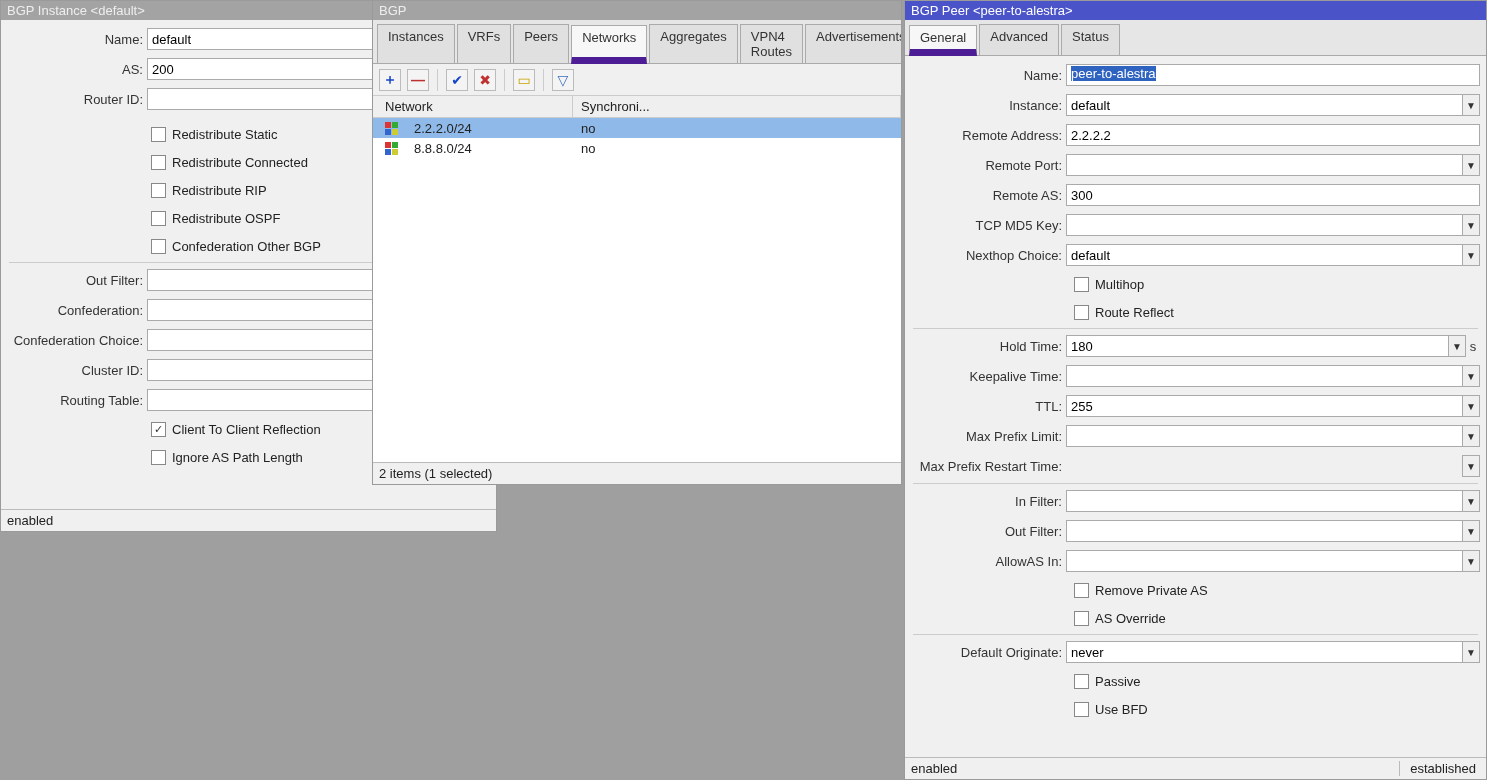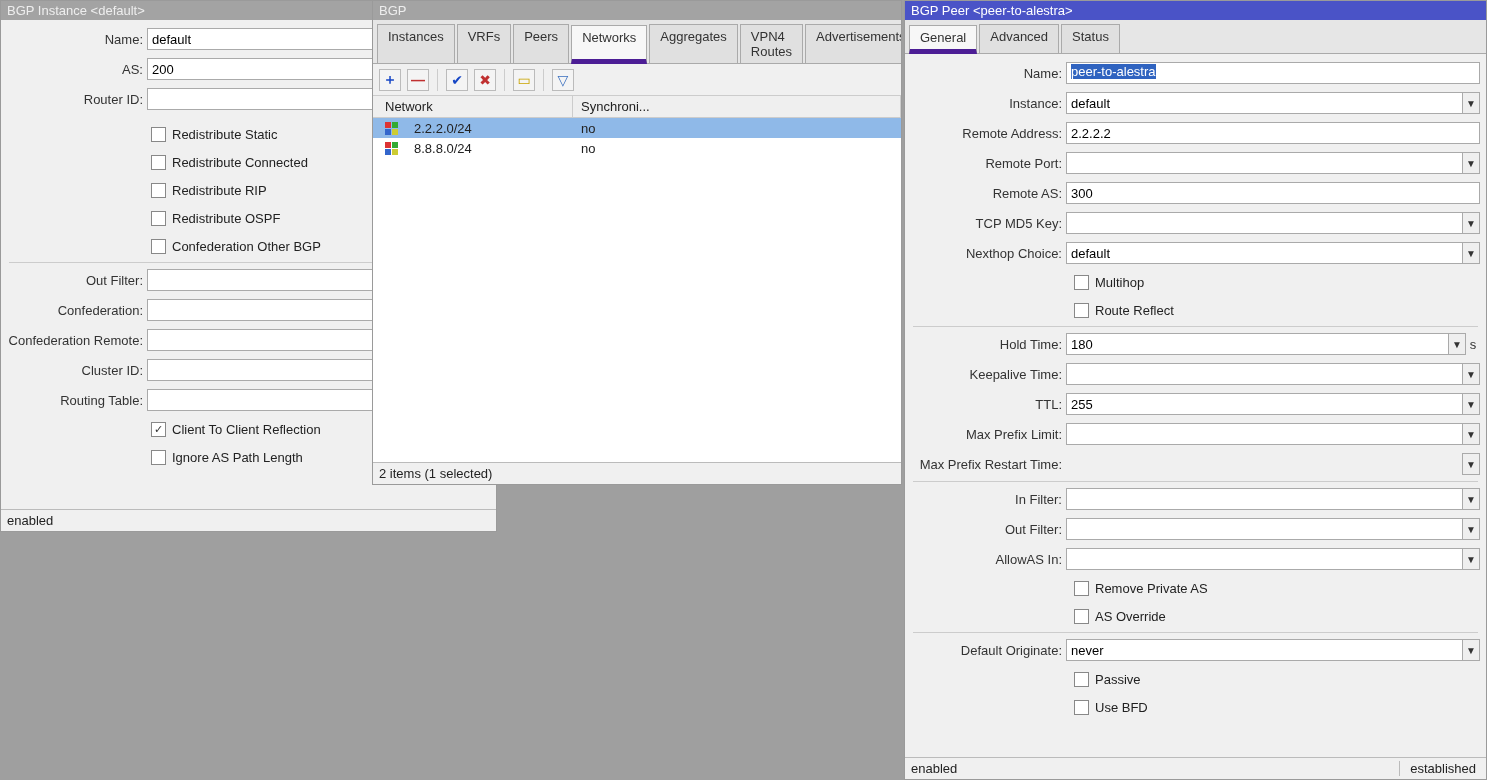--- a/index.html
+++ b/index.html
@@ -24,21 +24,21 @@
   .ckrow { display:flex; align-items:center; height:28px; padding-left:150px; }
   .peer .ckrow { padding-left:169px; }
   .hr { border-top:1px solid #ccc; margin:2px 8px; }
   .status { height:22px; border-top:1px solid #bbb; background:#f0f0f0; display:flex; align-items:center; font-size:13px; }
   .status .cell { padding:0 6px; }
   .status .right { margin-left:auto; border-left:1px solid #bbb; padding:0 10px; }
   .unit { width:14px; text-align:center; color:#333; }
   
   .tabs { display:flex; border-bottom:1px solid #aaa; background:#e6e6e6; padding: 4px 4px 0 4px; gap:2px; }
   .tab { padding:4px 10px; border:1px solid #aaa; border-bottom:none; background:#e0e0e0; color:#333; cursor:default; font-size:13px; }
-  .tab.active { background:#f7f7f7; position:relative; top:1px; border-bottom:5px solid #4c1d95; }
+  .tab.active { background:#f7f7f7; position:relative; top:1px; border-bottom:7px solid #4c1d95; }
   
   .tbar { height:32px; display:flex; align-items:center; gap:6px; padding:0 6px; border-bottom:1px solid #ccc; }
   .tbbtn { width:22px; height:22px; border:1px solid #bbb; background:#f4f4f4; display:flex; align-items:center; justify-content:center; font-size:14px; cursor:default; }
   .tbsep { width:1px; height:22px; background:#ccc; margin:0 2px; }
   
   .gridhead { display:flex; background:#efefef; border-bottom:1px solid #ccc; height:22px; align-items:center; font-size:13px; }
   .gridhead .col { padding:0 8px; border-right:1px solid #ccc; height:100%; display:flex; align-items:center; }
   .gridbody { flex:1; background:#fff; overflow:auto; }
   .grow { display:flex; height:20px; align-items:center; }
   .grow.selected { background:#8fb9e8; }
@@ -107,21 +107,21 @@
           </div>
       </div>
       <div class="frow">
         <div class="lbl">Confederation:</div>
         <div class="combo">
             <input class="txt" style="">
             <div class="dd">▼</div>
           </div>
       </div>
       <div class="frow">
-        <div class="lbl">Confederation Remote:</div>
+        <div class="lbl">Confederation Choice:</div>
         <div class="combo">
             <input class="txt" style="">
             <div class="spin">
               <div class="dd">▲</div>
               <div class="dd">▼</div>
             </div>
           </div>
       </div>
       <div class="frow">
         <div class="lbl">Cluster ID:</div>

